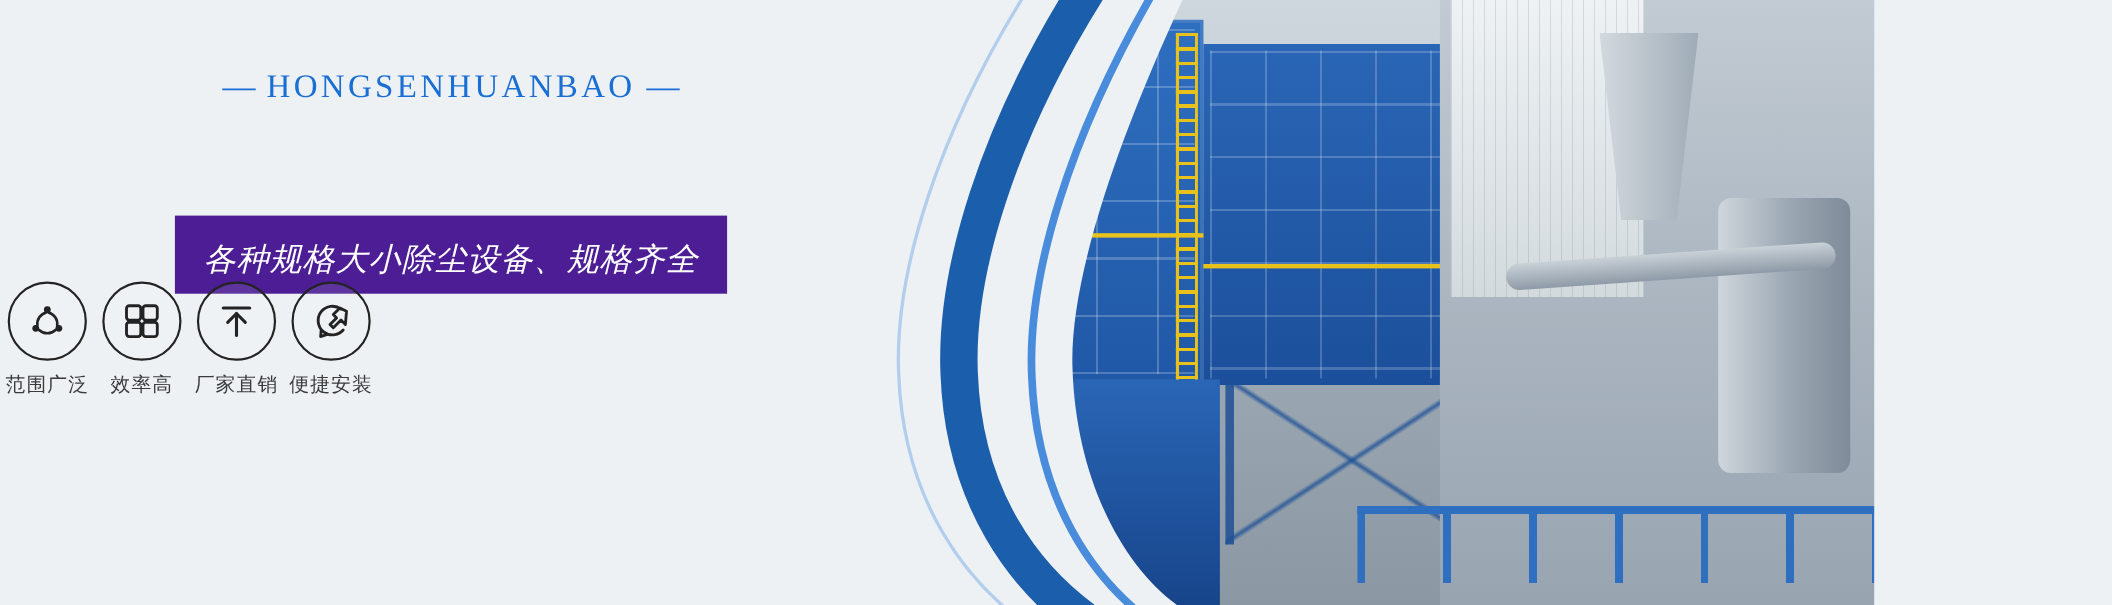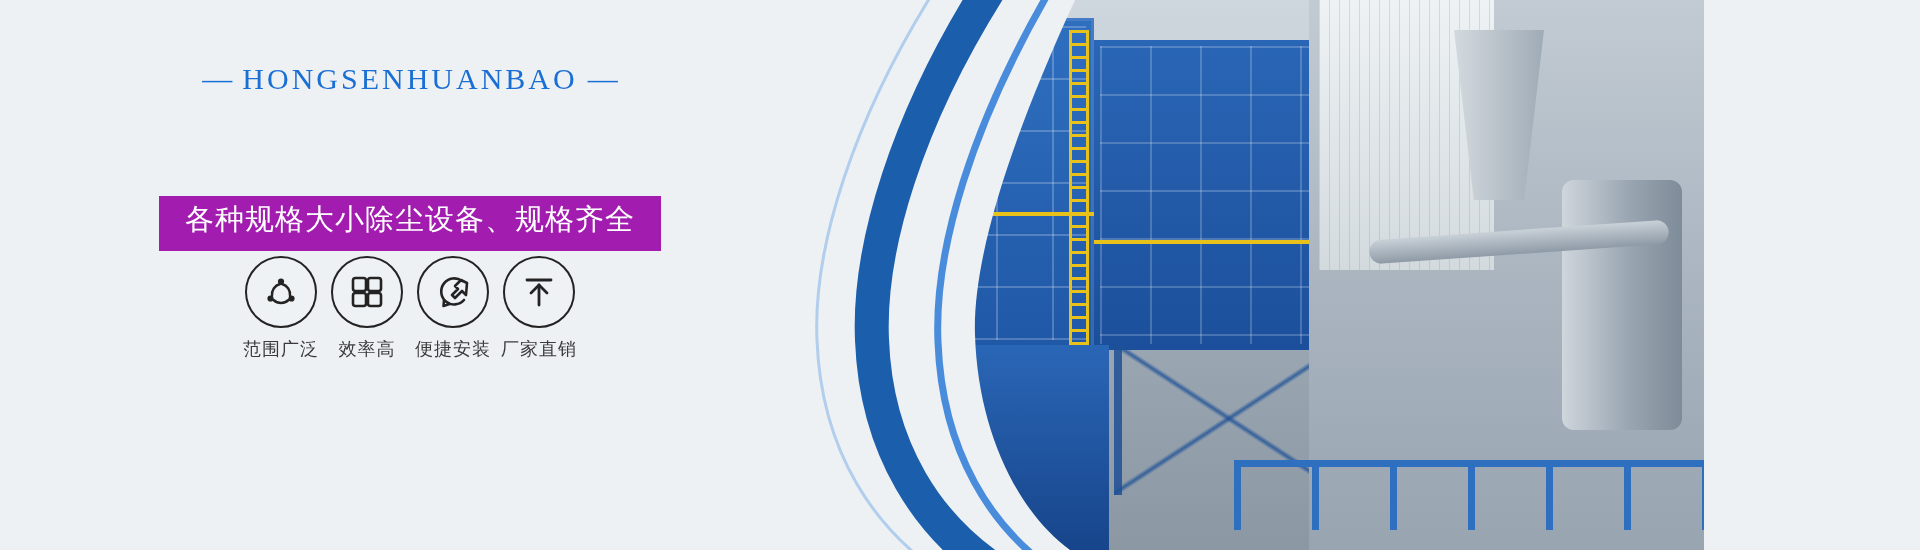--- a/index.html
+++ b/index.html
@@ -227,31 +227,32 @@
     position:absolute; left:0; top:108px; width:820px;
     text-align:center;
     font-size:65px; font-weight:bold; letter-spacing:2px;
     color:#2e2220;
     text-shadow:0 2px 4px rgba(255,255,255,.45);
     white-space:nowrap;
   }
 
   .orangebar{
     position:absolute; left:50%; transform:translateX(-50%); top:196px;
-    background:#a21caf;
-    padding:4px 26px 11px;
+    background:#4c1d95;
+    padding:20px 26px 11px;
     white-space:nowrap;
+    font-style:italic;
   }
   .orangebar span{
     font-size:29px; color:#ffffff; letter-spacing:1px; font-weight:500;
   }
 
   .features{
     position:absolute; left:0; top:256px; width:820px;
-    display:flex; justify-content:center; 
+    display:flex; 
   }
   .feat{ width:86px; text-align:center; }
   .feat .circ{
     width:72px; height:72px; margin:0 auto;
     border:2px solid #232323; border-radius:50%;
     display:flex; align-items:center; justify-content:center;
     background:rgba(255,255,255,.10);
   }
   .feat .lbl{
     margin-top:9px; font-size:18px; color:#3a3a3a; letter-spacing:1px; white-space:nowrap;
@@ -371,37 +372,37 @@
             <rect x="21" y="6" width="13" height="13" rx="2.5" fill="none" stroke="#232323" stroke-width="2.6"></rect>
             <rect x="6" y="21" width="13" height="13" rx="2.5" fill="none" stroke="#232323" stroke-width="2.6"></rect>
             <rect x="21" y="21" width="13" height="13" rx="2.5" fill="none" stroke="#232323" stroke-width="2.6"></rect>
           </svg>
         </div>
         <div class="lbl">效率高</div>
       </div>
 
       <div class="feat">
         <div class="circ">
+          <svg width="40" height="40" viewBox="0 0 40 40">
+            <line x1="8" y1="8" x2="32" y2="8" stroke="#232323" stroke-width="2.8" stroke-linecap="round"></line>
+            <line x1="20" y1="13" x2="20" y2="33" stroke="#232323" stroke-width="2.8" stroke-linecap="round"></line>
+            <path d="M12 21 L20 13 L28 21" fill="none" stroke="#232323" stroke-width="2.8" stroke-linecap="round" stroke-linejoin="round"></path>
+          </svg>
+        </div>
+        <div class="lbl">厂家直销</div>
+      </div>
+
+      <div class="feat">
+        <div class="circ">
           <svg width="44" height="44" viewBox="0 0 44 44">
             <path d="M31 11 A13 13 0 1 0 33 30" fill="none" stroke="#232323" stroke-width="2.6" stroke-linecap="round"></path>
             <path d="M13 30 L12.5 36 L18.5 34" fill="none" stroke="#232323" stroke-width="2.6" stroke-linecap="round" stroke-linejoin="round"></path>
             <path d="M30 10 L24 16 L27 19 L21 25 L24 28 L31 21 L35 25 L36 13 Z" fill="none" stroke="#232323" stroke-width="2.6" stroke-linejoin="round"></path>
           </svg>
         </div>
         <div class="lbl">便捷安装</div>
       </div>
 
-      <div class="feat">
-        <div class="circ">
-          <svg width="40" height="40" viewBox="0 0 40 40">
-            <line x1="8" y1="8" x2="32" y2="8" stroke="#232323" stroke-width="2.8" stroke-linecap="round"></line>
-            <line x1="20" y1="13" x2="20" y2="33" stroke="#232323" stroke-width="2.8" stroke-linecap="round"></line>
-            <path d="M12 21 L20 13 L28 21" fill="none" stroke="#232323" stroke-width="2.8" stroke-linecap="round" stroke-linejoin="round"></path>
-          </svg>
-        </div>
-        <div class="lbl">厂家直销</div>
-      </div>
-
     </div>
 
 
   </div>
 </div>
 
 </body></html>

